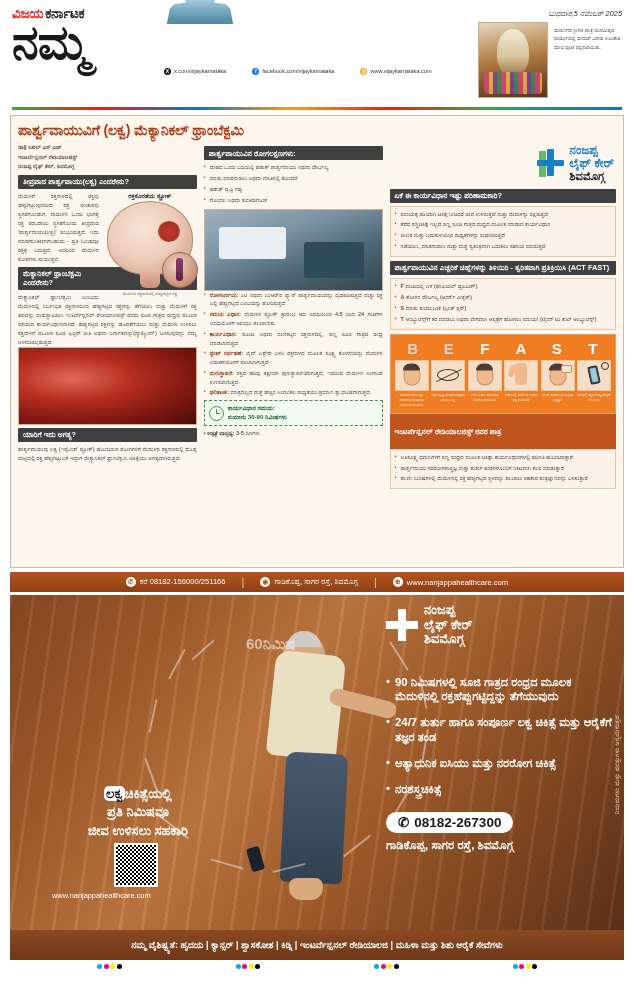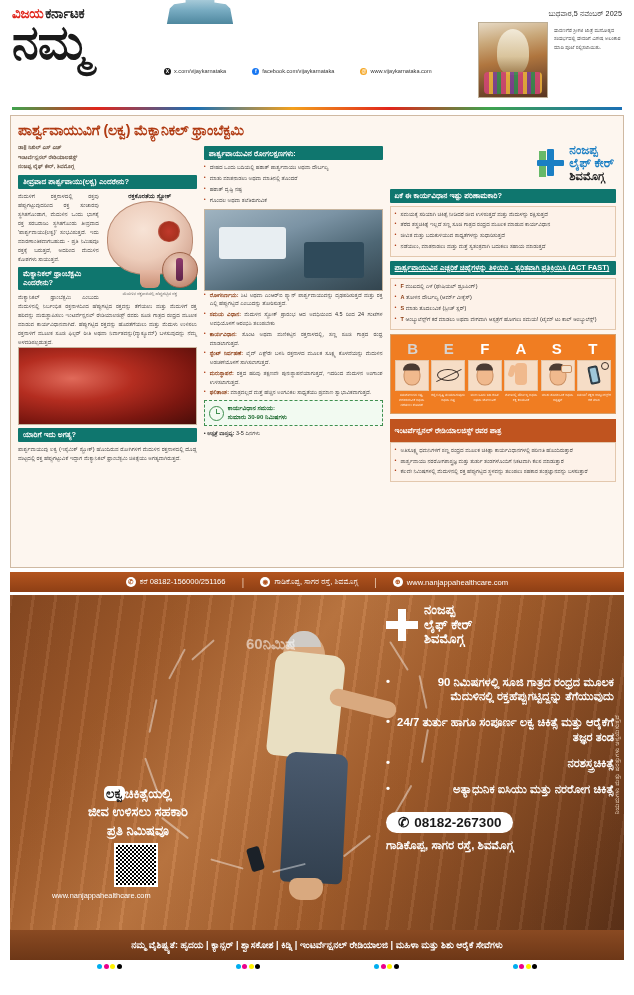--- a/index.html
+++ b/index.html
@@ -11,21 +11,21 @@
     position: relative;
   }
   .page { width: 634px; height: 995px; position: relative; background: #fff; }
 
   
   .masthead { position: relative; height: 105px; padding: 6px 12px 0 12px; }
   .mh-toprow { display: flex; align-items: flex-start; justify-content: space-between; }
   .vk-logo { display: flex; align-items: baseline; gap: 2px; font-size: 13.5px; font-weight: bold; letter-spacing: -.3px; }
   .vk-red { color: #e1251b; }
   .vk-blk { color: #1a1a1a; }
-  .mh-date { font-size: 7.2px; color: #222; padding-top: 3px; letter-spacing: .1px; }
+  .mh-date { font-size: 7.2px; color: #222; padding-top: 3px; letter-spacing: .1px; font-style: italic; }
   .namma-row { display: flex; align-items: flex-end; margin-top: -2px; position: relative; }
   .namma-blk { font-size: 48px; font-weight: bold; color: #1a1a1a; line-height: .95; letter-spacing: -1px; }
   .namma-red { font-size: 48px; font-weight: bold; color: #e1251b; line-height: .95; letter-spacing: -1px; margin-left: 4px; }
   .temple-ico {
     position: absolute; left: 152px; top: -26px; width: 72px; height: 30px;
     background: linear-gradient(180deg,#bcd9e4 0%,#6ba3bb 55%,#3f7d96 100%);
     clip-path: polygon(50% 0%, 62% 14%, 70% 14%, 70% 28%, 86% 34%, 92% 48%, 96% 100%, 4% 100%, 8% 48%, 14% 34%, 30% 28%, 30% 14%, 38% 14%);
     opacity: .92;
   }
   .social-row { display: flex; gap: 26px; align-items: center; margin-top: 2px; padding-left: 152px; }
@@ -60,23 +60,23 @@
   .art-head { color: #b03a12; font-size: 14.2px; font-weight: bold; letter-spacing: -.2px; line-height: 1.15; }
   .art-sub { color: #1a1a1a; font-size: 12.6px; font-weight: bold; margin-top: 2px; line-height: 1.15; }
 
   .cols { display: flex; gap: 7px; margin-top: 5px; }
   .colL { width: 184px; }
   .colM { width: 184px; }
   .colR { width: 233px; }
 
   .byline { font-size: 5.6px; color: #5c4a3a; line-height: 1.65; font-weight: bold; margin-bottom: 4px; }
 
-  .tagbar { background: #0f766e; color: #fff; font-size: 7.4px; font-weight: bold; padding: 2.5px 5px; display: inline-block; margin: 3px 0 3px 0; border-radius: 1px; }
+  .tagbar { background: #404040; color: #fff; font-size: 7.4px; font-weight: bold; padding: 2.5px 5px; display: inline-block; margin: 3px 0 3px 0; border-radius: 1px; }
   .tagbar.full { display: block; }
-  .tagbar.two { line-height: 1.3; text-decoration: underline; }
+  .tagbar.two { line-height: 1.3; }
 
   .body-txt { font-size: 5.55px; line-height: 1.62; color: #2b2b2b; text-align: justify; }
   .bul { font-size: 5.5px; line-height: 1.6; color: #2b2b2b; padding-left: 6px; position: relative; margin-bottom: 2px; text-align: justify; }
   .bul::before { content:"•"; position: absolute; left: 0; top: -1px; color: #b03a12; }
   .bul b { color: #8a3a10; }
 
   
   .brain-wrap { width: 94px; float: right; margin: 0 0 2px 4px; text-align: center; }
   .brain-cap { font-size: 6.2px; font-weight: bold; color: #2b2b2b; margin-bottom: 1px; }
   .brain {
@@ -144,21 +144,21 @@
               border:1.4px solid #3a2e28; border-radius:50%; }
   .eyecross::after { content:""; position:absolute; left:-3px; top:5px; width:28px; height:1.4px; background:#3a2e28; transform: rotate(-26deg); }
   .torso { position:absolute; left:50%; top:48%; transform:translate(-50%,-50%); width:12px; height:22px; background:#f0b98d; border-radius:4px; }
   .torso::after { content:""; position:absolute; left:-6px; top:2px; width:6px; height:12px; background:#f0b98d; transform: rotate(18deg); border-radius:3px; }
   .speech { position:absolute; right:2px; top:4px; width:11px; height:8px; background:#f6e3cd; border:1px solid #c98f63; border-radius:2px; }
   .phone { position:absolute; left:50%; top:50%; transform:translate(-50%,-50%) rotate(-12deg); width:10px; height:18px; background:#3a4a55; border-radius:2px; border:1px solid #25323a; }
   .phone::after { content:""; position:absolute; left:1px; top:1px; right:1px; bottom:1px; background:#9ec6d8; border-radius:1px; }
   .clk2 { position:absolute; right:1px; top:1px; width:8px; height:8px; border:1.2px solid #3a2e28; border-radius:50%; }
   .bf-cap { font-size: 3.5px; color: #fff; line-height: 1.45; text-align: center; margin-top: 2px; }
 
-  .panel-radio-h { background: #c0541f; color: #fff; font-size: 7.4px; font-weight: bold; padding: 7px 5px; margin-top: 5px; }
+  .panel-radio-h { background: #c0541f; color: #fff; font-size: 7.4px; font-weight: bold; padding: 13px 5px; }
 
   
   .contactbar { margin: 4px 10px 0 10px; background: linear-gradient(180deg,#b4551f,#8e3f15); color: #fff;
      display: flex; align-items: center; justify-content: center; gap: 16px; padding: 4px 0; font-size: 7.6px; }
   .cb-item { display: flex; align-items: center; gap: 4px; }
   .cb-ico { width: 10px; height: 10px; border-radius: 50%; background: #fff; color: #b4551f; font-size: 6.5px;
      display: flex; align-items: center; justify-content: center; font-weight: bold; flex: 0 0 auto; }
   .cb-sep { color: #e3bfa4; font-size: 11px; }
 
   
@@ -195,21 +195,21 @@
      background-blend-mode: difference; }
   .ad-url { position:absolute; left: 42px; top: 296px; color:#fff; font-size: 7.4px; }
 
   .ad-right { position: absolute; right: 10px; top: 8px; width: 228px; color:#fff; }
   .ad-logo { display: flex; align-items: center; justify-content: flex-start; gap: 6px; }
   .cross-w { width: 32px; height: 32px; position: relative; flex: 0 0 auto; }
   .cross-w::before { content:""; position:absolute; left:38%; top:0; width:24%; height:100%; background:#fff; }
   .cross-w::after { content:""; position:absolute; top:38%; left:0; height:24%; width:100%; background:#fff; }
   .ad-logo-txt { line-height: 1.12; }
   .ad-l1, .ad-l2, .ad-l3 { font-size: 13px; font-weight: bold; color:#fff; }
-  .ad-bullets { margin-top: 28px; text-align: right; }
+  .ad-bullets { margin-top: 28px; }
   .ad-bul { position: relative; padding-left: 9px; font-size: 11.4px; line-height: 1.3; font-weight: bold; margin-bottom: 11px; color:#fff; }
   .ad-bul::before { content:"•"; position:absolute; left:0; top:-1px; }
   .ad-phone { margin-top: 4px; background: #fff; color:#1a1a1a; border-radius: 12px; display: inline-flex; align-items:center; gap:5px;
      padding: 2.5px 12px; font-size: 13.5px; font-weight: bold; }
   .ad-addr { margin-top: 5px; font-size: 11.6px; font-weight: bold; color:#fff; }
   .ad-vert { position: absolute; right: 3px; top: 120px; writing-mode: vertical-rl; transform: rotate(180deg);
      font-size: 6.4px; color:#f1d9c2; letter-spacing: .2px; }
 
   
   .specbar { margin: 0 10px; height: 30px; background: linear-gradient(180deg,#8a4a22,#6d3717);
@@ -452,44 +452,44 @@
     <div class="ad-ray" style="left:126px; top:120px; width:34px; transform:rotate(282deg);"></div>
 
     <div style="position:absolute; left:236px; top:40px; color:rgba(255,255,255,.55); font-size:15px; font-weight:bold;">60ನಿಮಿಷ</div>
 
 
 
     <div class="ad-mid">
       <div>
         <span class="boxw">ಲಕ್ವ</span><span>ಚಿಕಿತ್ಸೆಯಲ್ಲಿ</span>
       </div>
+      <div>ಪ್ರತಿ ನಿಮಿಷವೂ</div>
       <div>ಜೀವ ಉಳಿಸಲು ಸಹಕಾರಿ</div>
-      <div>ಪ್ರತಿ ನಿಮಿಷವೂ</div>
     </div>
 
     <div class="ad-qr">
         <div class="ad-qr-in"></div>
       </div>
     <div class="ad-url">www.nanjappahealthcare.com</div>
 
     <div class="ad-right">
       <div class="ad-logo">
         <div class="cross-w"></div>
         <div class="ad-logo-txt">
           <div class="ad-l1">ನಂಜಪ್ಪ</div>
           <div class="ad-l2">ಲೈಫ್ ಕೇರ್</div>
           <div class="ad-l3">ಶಿವಮೊಗ್ಗ</div>
         </div>
       </div>
 
       <div class="ad-bullets">
         <div class="ad-bul">90 ನಿಮಿಷಗಳಲ್ಲಿ ಸೂಜಿ ಗಾತ್ರದ ರಂಧ್ರದ ಮೂಲಕ ಮೆದುಳಿನಲ್ಲಿ ರಕ್ತಹೆಪ್ಪುಗಟ್ಟಿದ್ದನ್ನು ತೆಗೆಯುವುದು</div>
         <div class="ad-bul">24/7 ತುರ್ತು ಹಾಗೂ ಸಂಪೂರ್ಣ ಲಕ್ವ ಚಿಕಿತ್ಸೆ ಮತ್ತು ಆರೈಕೆಗೆ ತಜ್ಞರ ತಂಡ</div>
+        <div class="ad-bul">ಅತ್ಯಾಧುನಿಕ ಐಸಿಯು ಮತ್ತು ನರರೋಗ ಚಿಕಿತ್ಸೆ</div>
         <div class="ad-bul">ನರಶಸ್ತ್ರಚಿಕಿತ್ಸೆ</div>
-        <div class="ad-bul">ಅತ್ಯಾಧುನಿಕ ಐಸಿಯು ಮತ್ತು ನರರೋಗ ಚಿಕಿತ್ಸೆ</div>
       </div>
 
       <div class="ad-phone">
         <span>✆</span>
         <span>08182-267300</span>
       </div>
       <div class="ad-addr">ಗಾಡಿಕೊಪ್ಪ, ಸಾಗರ ರಸ್ತೆ, ಶಿವಮೊಗ್ಗ</div>
     </div>
 
     <div class="ad-vert">ನಿಯಮಗಳು ಮತ್ತು ಷರತ್ತುಗಳು ಅನ್ವಯಿಸುತ್ತವೆ</div>

